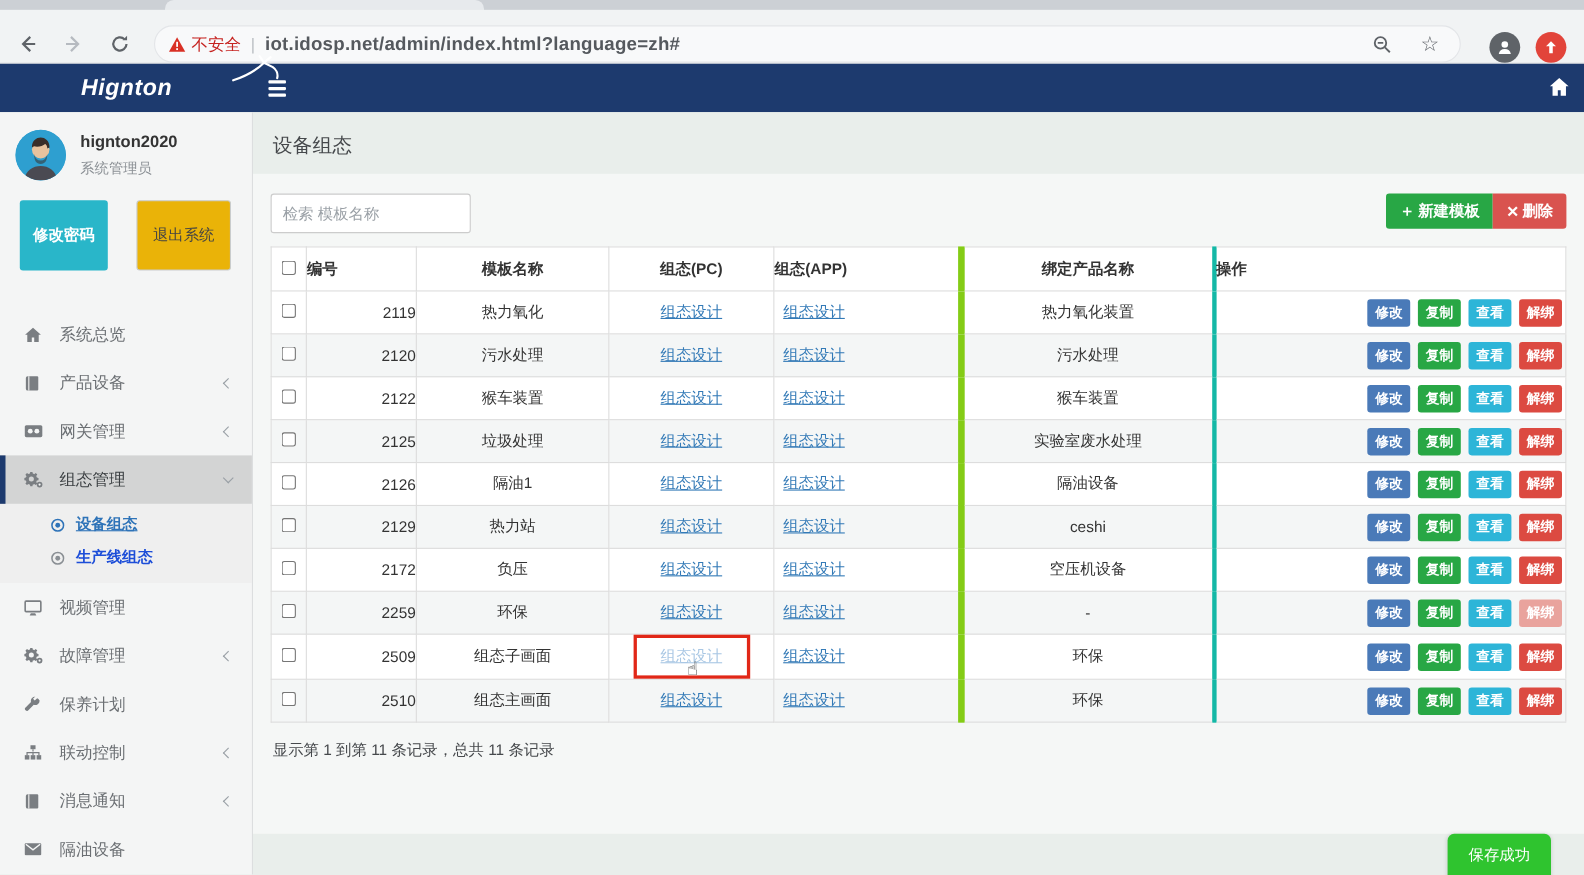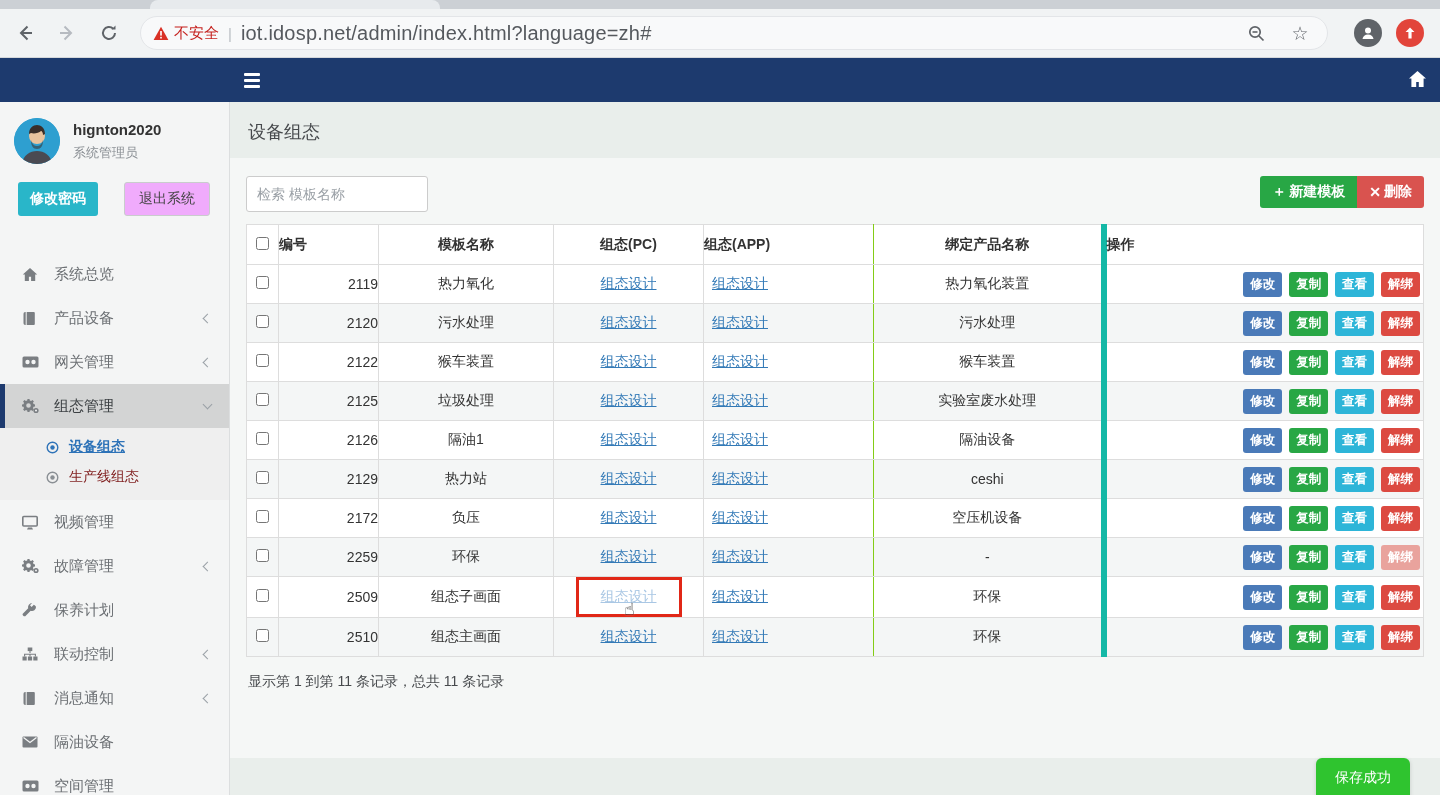--- a/index.html
+++ b/index.html
@@ -4,28 +4,28 @@
 <style>
   * { margin:0; padding:0; box-sizing:border-box; }
   html,body { width:1440px; height:795px; overflow:hidden;
     font-family:"Liberation Sans","DejaVu Sans",sans-serif; background:#e9eeeb; }
 
   
   .tabstrip { position:absolute; top:0; left:0; width:1440px; height:9px; background:#ccd0d5; }
   .tabstrip .tab { position:absolute; left:150px; top:0; width:290px; height:9px;
     background:#e7eaed; border-radius:8px 8px 0 0; }
   .toolbar { position:absolute; top:9px; left:0; width:1440px; height:49px; background:#f1f3f4;
-    border-bottom:1px solid #d5d8db; display:flex; align-items:center; }
+    border-bottom:1px solid #d5d8db; display:flex; align-items:flex-end; }
   .navbtn { width:34px; height:34px; display:flex; align-items:center; justify-content:center;
     margin-left:8px; border-radius:50%; cursor:pointer; flex:0 0 auto; }
   .omnibox { flex:1; height:34px; margin:0 10px 0 14px; background:#f8f9fa; border:1px solid #e3e5e8;
     border-radius:17px; display:flex; align-items:center; padding:0 12px; }
   .insecure-warn { color:#c5221f; font-size:15px; display:flex; align-items:center; gap:5px; }
   .omni-divider { color:#b9bdc2; margin:0 9px; font-size:15px; }
-  .url-text { color:#55595e; font-size:20px; letter-spacing:.2px; }
+  .url-text { color:#55595e; font-size:17px; letter-spacing:.2px;font-weight:bold; }
   .omni-spacer { flex:1; }
   .omni-icon { width:30px; height:30px; display:flex; align-items:center; justify-content:center; cursor:pointer; }
   .star-glyph { font-size:19px; color:#5f6368; font-family:"DejaVu Sans",sans-serif; }
   .chrome-avatar { width:28px; height:28px; border-radius:50%; background:#5f6368; margin-left:16px;
     display:flex; align-items:center; justify-content:center; cursor:pointer; }
   .chrome-update { width:28px; height:28px; border-radius:50%; background:#e2443a; margin:0 16px 0 14px;
     display:flex; align-items:center; justify-content:center; cursor:pointer; }
 
   
   .appnav { position:absolute; top:58px; left:0; width:1440px; height:44px; background:#1d3a6e; }
@@ -42,34 +42,34 @@
   .sidebar { position:absolute; top:102px; left:0; width:230px; height:693px; background:#f4f5f5;
     border-right:1px solid #dcdedf; }
   .user-card { display:flex; align-items:center; padding:16px 14px 4px 14px; }
   .avatar { width:46px; height:46px; border-radius:50%; overflow:hidden; flex:0 0 auto; background:#2e9fd0; }
   .user-meta { margin-left:13px; }
   .user-name { font-size:15px; font-weight:bold; color:#333; }
   .user-role { font-size:13px; color:#8a8f94; margin-top:6px; }
   .user-btns { display:flex; gap:26px; padding:14px 14px 0 18px; }
   .btn-pwd { background:#29b6c9; color:#fff; border:none; font-size:14px; padding:6px 12px;
     border-radius:3px; cursor:pointer; font-weight:bold; }
-  .btn-logout { background:#f0abfc; color:#444; border:1px solid #c9cccd; font-size:14px;
-    padding:7px 14px; border-radius:3px; cursor:pointer; }
+  .btn-logout { background:#eab308; color:#444; border:1px solid #c9cccd; font-size:14px;
+    padding:22px 14px; border-radius:3px; cursor:pointer; }
   .menu { margin-top:36px; }
   .side-item { position:relative; height:44px; display:flex; align-items:center; padding-left:22px;
     color:#6b6f73; font-size:15px; cursor:pointer; }
   .side-item .icon { width:18px; height:16px; margin-right:14px; display:flex; align-items:center; }
   .side-item.active { background:#d3d4d4; border-left:5px solid #1d3a6e; padding-left:17px; color:#3c4043; }
   .chev { position:absolute; right:18px; width:7px; height:7px; border-left:1.6px solid #9aa0a6;
     border-bottom:1.6px solid #9aa0a6; }
   .chev.left { transform:rotate(45deg); }
   .chev.down { transform:rotate(-45deg); top:17px; }
   .submenu { background:#efefef; padding:4px 0 8px 0; }
   .sub-item { height:30px; display:flex; align-items:center; padding-left:46px; font-size:14px;
-    color:#7f1d1d; cursor:pointer; gap:10px; }
+    color:#1d4ed8; cursor:pointer; gap:10px;font-weight:bold; }
   .sub-item .dot { display:flex; align-items:center; }
   .sub-item.active { color:#2e73b8; font-weight:bold; }
   .sub-item.active .lbl { text-decoration:underline; }
 
   
   .content { position:absolute; top:102px; left:230px; width:1210px; height:693px; background:#e9eeeb; }
   .page-title { font-size:18px; color:#46494c; padding:18px 0 14px 18px; }
   .panel { background:#f5f7f6; margin:0; padding:10px 16px 0 16px; min-height:600px; }
   .toolbar-row { position:relative; height:56px; padding-top:8px; }
   .search-input { width:182px; height:36px; border:1px solid #ccc; border-radius:3px; padding:0 10px;
@@ -84,23 +84,23 @@
 
   table.grid { width:100%; border-collapse:collapse; background:#fff; font-size:14px; color:#333;
     border:1px solid #ddd; }
   table.grid th { border:1px solid #ddd; height:40px; font-weight:bold; text-align:left; background:#fff; }
   table.grid td { border-top:1px solid #ddd; border-bottom:1px solid #ddd; height:39px; }
   table.grid td.cb, table.grid th.cb { width:32px; text-align:center; border:1px solid #ddd; }
   table.grid td.cid { width:100px; text-align:right; padding-left:10px; border-right:1px solid #ddd; }
   table.grid th.cid { width:100px; }
   table.grid td.cname, table.grid th.cname { width:175px; text-align:center; border-right:1px solid #ddd; }
   table.grid td.cpc, table.grid th.cpc { width:150px; text-align:center; border-right:1px solid #ddd; }
-  table.grid td.capp, table.grid th.capp { width:170px; border-right:1px solid #84cc16; }
+  table.grid td.capp, table.grid th.capp { width:170px; border-right:6px solid #84cc16; }
   table.grid td.capp { text-align:left; padding-left:8px; }
-  table.grid td.cprod, table.grid th.cprod { width:230px; text-align:center; border-right:6px solid #14b8a6; }
+  table.grid td.cprod, table.grid th.cprod { width:230px; text-align:center; border-right:4px solid #14b8a6; }
   table.grid td.cops { text-align:right; padding-left:8px; }
   table.grid tbody tr:nth-child(even) { background:#f4f6f6; }
   a.cfg-link { color:#337ab7; text-decoration:underline; font-size:14px; cursor:pointer; }
   .op-btn { display:inline-block; color:#fff; font-size:12.5px; font-weight:bold; padding:4px 7px;
     border-radius:3px; margin-right:3px; cursor:pointer; }
   .op-edit { background:#4a7ab8; }
   .op-copy { background:#28a745; }
   .op-view { background:#2db5d8; }
   .op-unbind { background:#dc4a41; }
   .op-unbind.disabled { background:#e9a39d; }
@@ -172,20 +172,26 @@
     </span>
     <span class="chrome-update">
       <svg width="14" height="14" viewBox="0 0 14 14">
           <path d="M7 1.5 11.5 6H8.6v6.5H5.4V6H2.5z" fill="#fff"></path>
         </svg>
     </span>
   </div>
 </div>
 
 <div class="appnav">
+  <div class="logo-block">
+    <span class="logo-text">Hignton</span>
+    <svg class="logo-swoosh" width="46" height="26" viewBox="0 0 46 26">
+      <path d="M2 24 C14 20 24 14 30 8 M30 8 l-4 -6 m4 6 l6 -5 m-6 5 l8 4 c3 2 5 6 4 10" fill="none" stroke="#fff" stroke-width="2" stroke-linecap="round"></path>
+    </svg>
+  </div>
   <span class="hamburger">
       <span></span>
       <span></span>
       <span></span>
     </span>
   <span class="nav-home">
     <svg width="19" height="18" viewBox="0 0 19 18">
         <path d="M9.5 1 1 8.5h2.4V17h4.8v-5h2.6v5h4.8V8.5H18z" fill="#fff"></path>
       </svg>
   </span>

